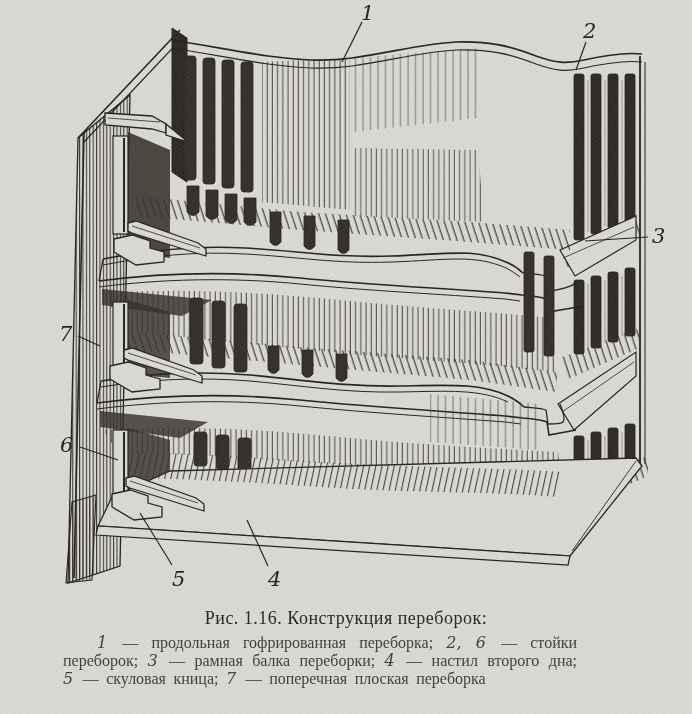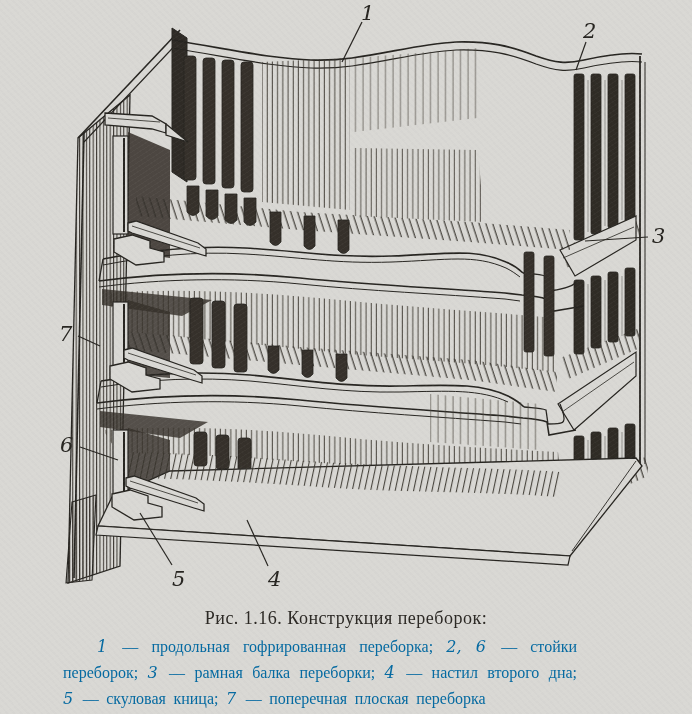--- a/index.html
+++ b/index.html
@@ -12,24 +12,24 @@
   .page{position:absolute;inset:0;}
   svg{position:absolute;left:0;top:0;}
   .caption{
     position:absolute;left:0;right:0;top:608px;
     text-align:center;
     font-size:18px;letter-spacing:.5px;
     color:#2a2723;
   }
   .legend{
     position:absolute;left:63px;top:634px;width:514px;margin:0;
-    font-size:16px;line-height:26px;
+    font-size:16px;line-height:18px;
     text-align:justify;text-indent:34px;
     word-spacing:3.5px;
-    color:#0369a1;
+    color:#404040;
   }
   .legend .num{font-style:italic;font-family:"DejaVu Serif",serif;padding-right:2px;}
   .grain{
     position:absolute;inset:0;pointer-events:none;opacity:.5;
     background:
       repeating-linear-gradient(47deg, rgba(120,118,112,.05) 0 2px, rgba(0,0,0,0) 2px 5px),
       repeating-linear-gradient(-33deg, rgba(255,255,255,.06) 0 1px, rgba(0,0,0,0) 1px 4px);
   }
 </style>
 </head>

